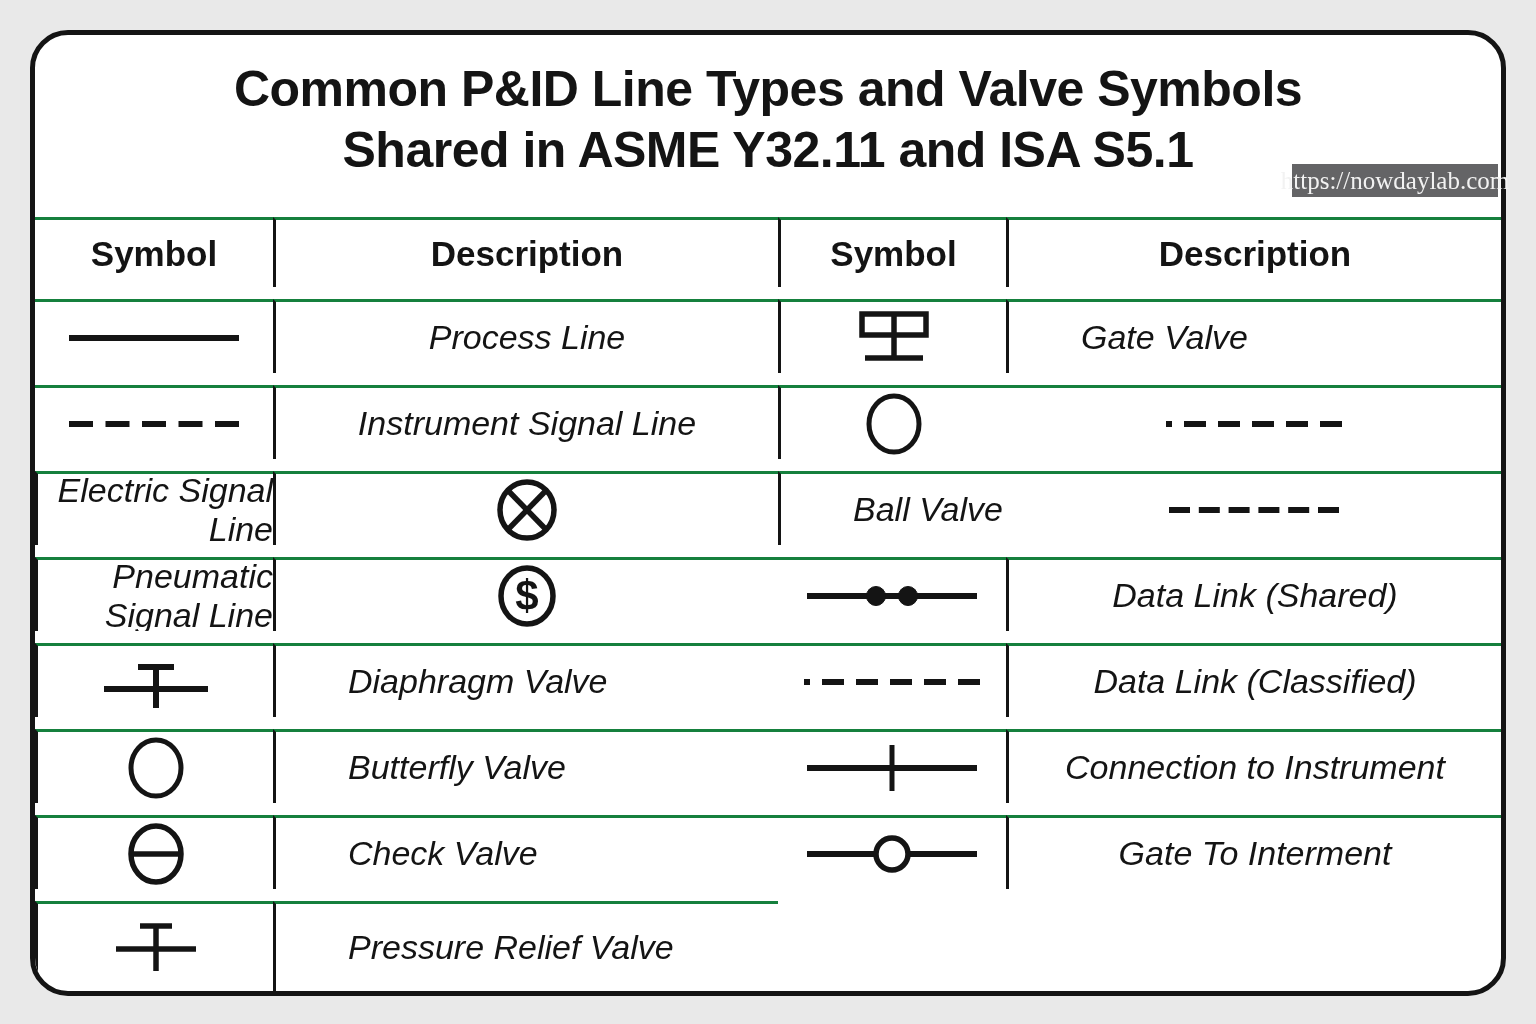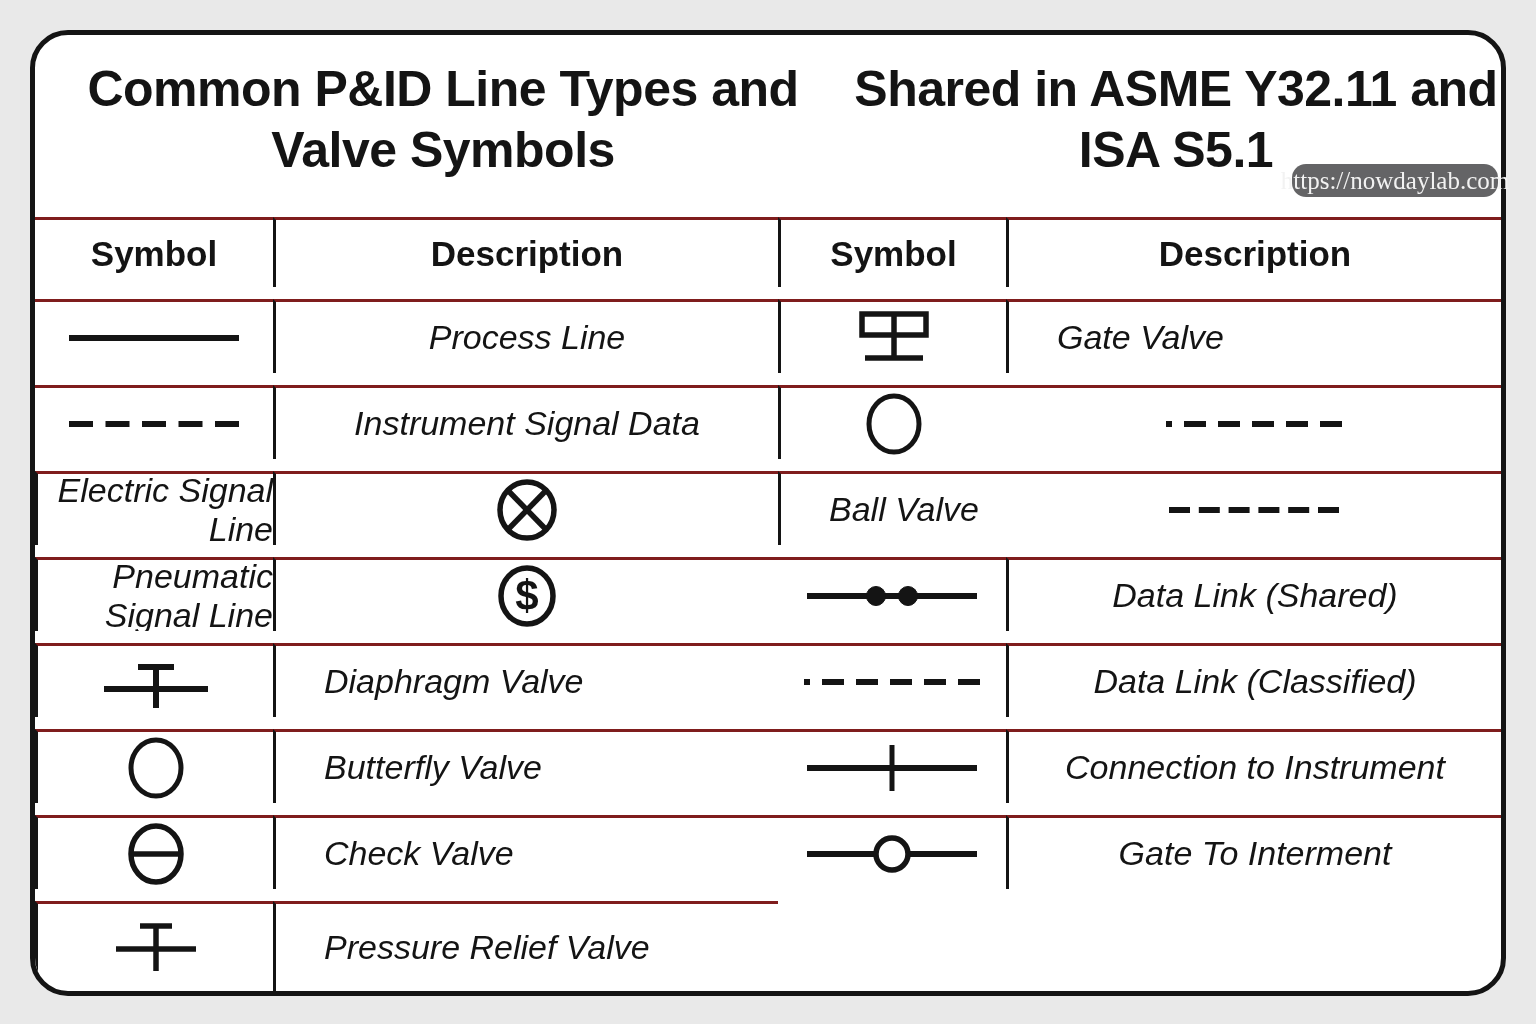--- a/index.html
+++ b/index.html
@@ -23,62 +23,62 @@
     height: 966px;
     box-sizing: border-box;
     background: #ffffff;
     border: 5px solid #141414;
     border-radius: 38px;
     overflow: hidden;
   }
   .title-block {
     height: 170px;
     display: flex;
-    flex-direction: row;
+    flex-direction: column;
     align-items: center;
     justify-content: center;
     text-align: center;
   }
   .title-line {
     font-size: 50px;
     font-weight: bold;
     line-height: 61px;
     letter-spacing: -0.5px;
     color: #141414;
   }
   .grid {
     display: grid;
     grid-template-columns: 238px 505px 228px 495px;
     grid-template-rows: 82px repeat(7, 86px) 1fr;
     height: 786px;
   }
   .cell {
     box-sizing: border-box;
-    border-top: 3px solid #7f1d1d;
+    border-top: 3px solid #15803d;
     display: flex;
     align-items: center;
     justify-content: center;
     overflow: hidden;
     margin-top: 12px;
   }
   .cell.bl {
     border-left: 3px solid #141414;
     text-align: right;
   }
   .hdr {
     font-weight: bold;
     font-size: 35px;
   }
   .desc {
     font-size: 34px;
     font-style: italic;
   }
   .desc-right {
     justify-content: flex-start;
-    padding-left: 48px;
+    padding-left: 72px;
   }
   svg.sym {
     display: block;
   }
   svg.sym line, svg.sym rect, svg.sym ellipse, svg.sym circle {
     stroke: #141414;
   }
   svg.sym text {
     fill: #141414;
     font-family: "Liberation Sans", sans-serif;
@@ -90,21 +90,20 @@
     width: 206px;
     height: 33px;
     background: rgba(88, 88, 90, 0.93);
     color: #f2f2f2;
     font-family: "Liberation Serif", serif;
     font-size: 25px;
     display: flex;
     align-items: center;
     justify-content: center;
     white-space: nowrap;
-    border-radius: 14px;
   }
 </style>
 </head>
 <body>
 
 <div class="card">
 
   <div class="title-block">
     <div class="title-line">Common P&amp;ID Line Types and Valve Symbols</div>
     <div class="title-line">Shared in ASME Y32.11 and ISA S5.1</div>
@@ -135,21 +134,21 @@
     <div class="cell desc desc-right bl">
       <span>Gate Valve</span>
     </div>
 
     <div class="cell">
       <svg class="sym" width="200" height="70" viewBox="0 0 200 70">
         <line x1="15" y1="35" x2="185" y2="35" stroke-width="6" stroke-dasharray="24 12.5"></line>
       </svg>
     </div>
     <div class="cell desc bl">
-      <span>Instrument Signal Data</span>
+      <span>Instrument Signal Line</span>
     </div>
     <div class="cell bl">
       <svg class="sym" width="120" height="70" viewBox="0 0 120 70">
         <ellipse cx="60" cy="35" rx="25" ry="28" fill="none" stroke-width="5"></ellipse>
       </svg>
     </div>
 
     <div class="cell">
       <svg class="sym" width="200" height="70" viewBox="0 0 200 70">
         <line x1="12" y1="35" x2="188" y2="35" stroke-width="6" stroke-dasharray="6 12 22 12 22 12 22 12 22 12 22 12"></line>

